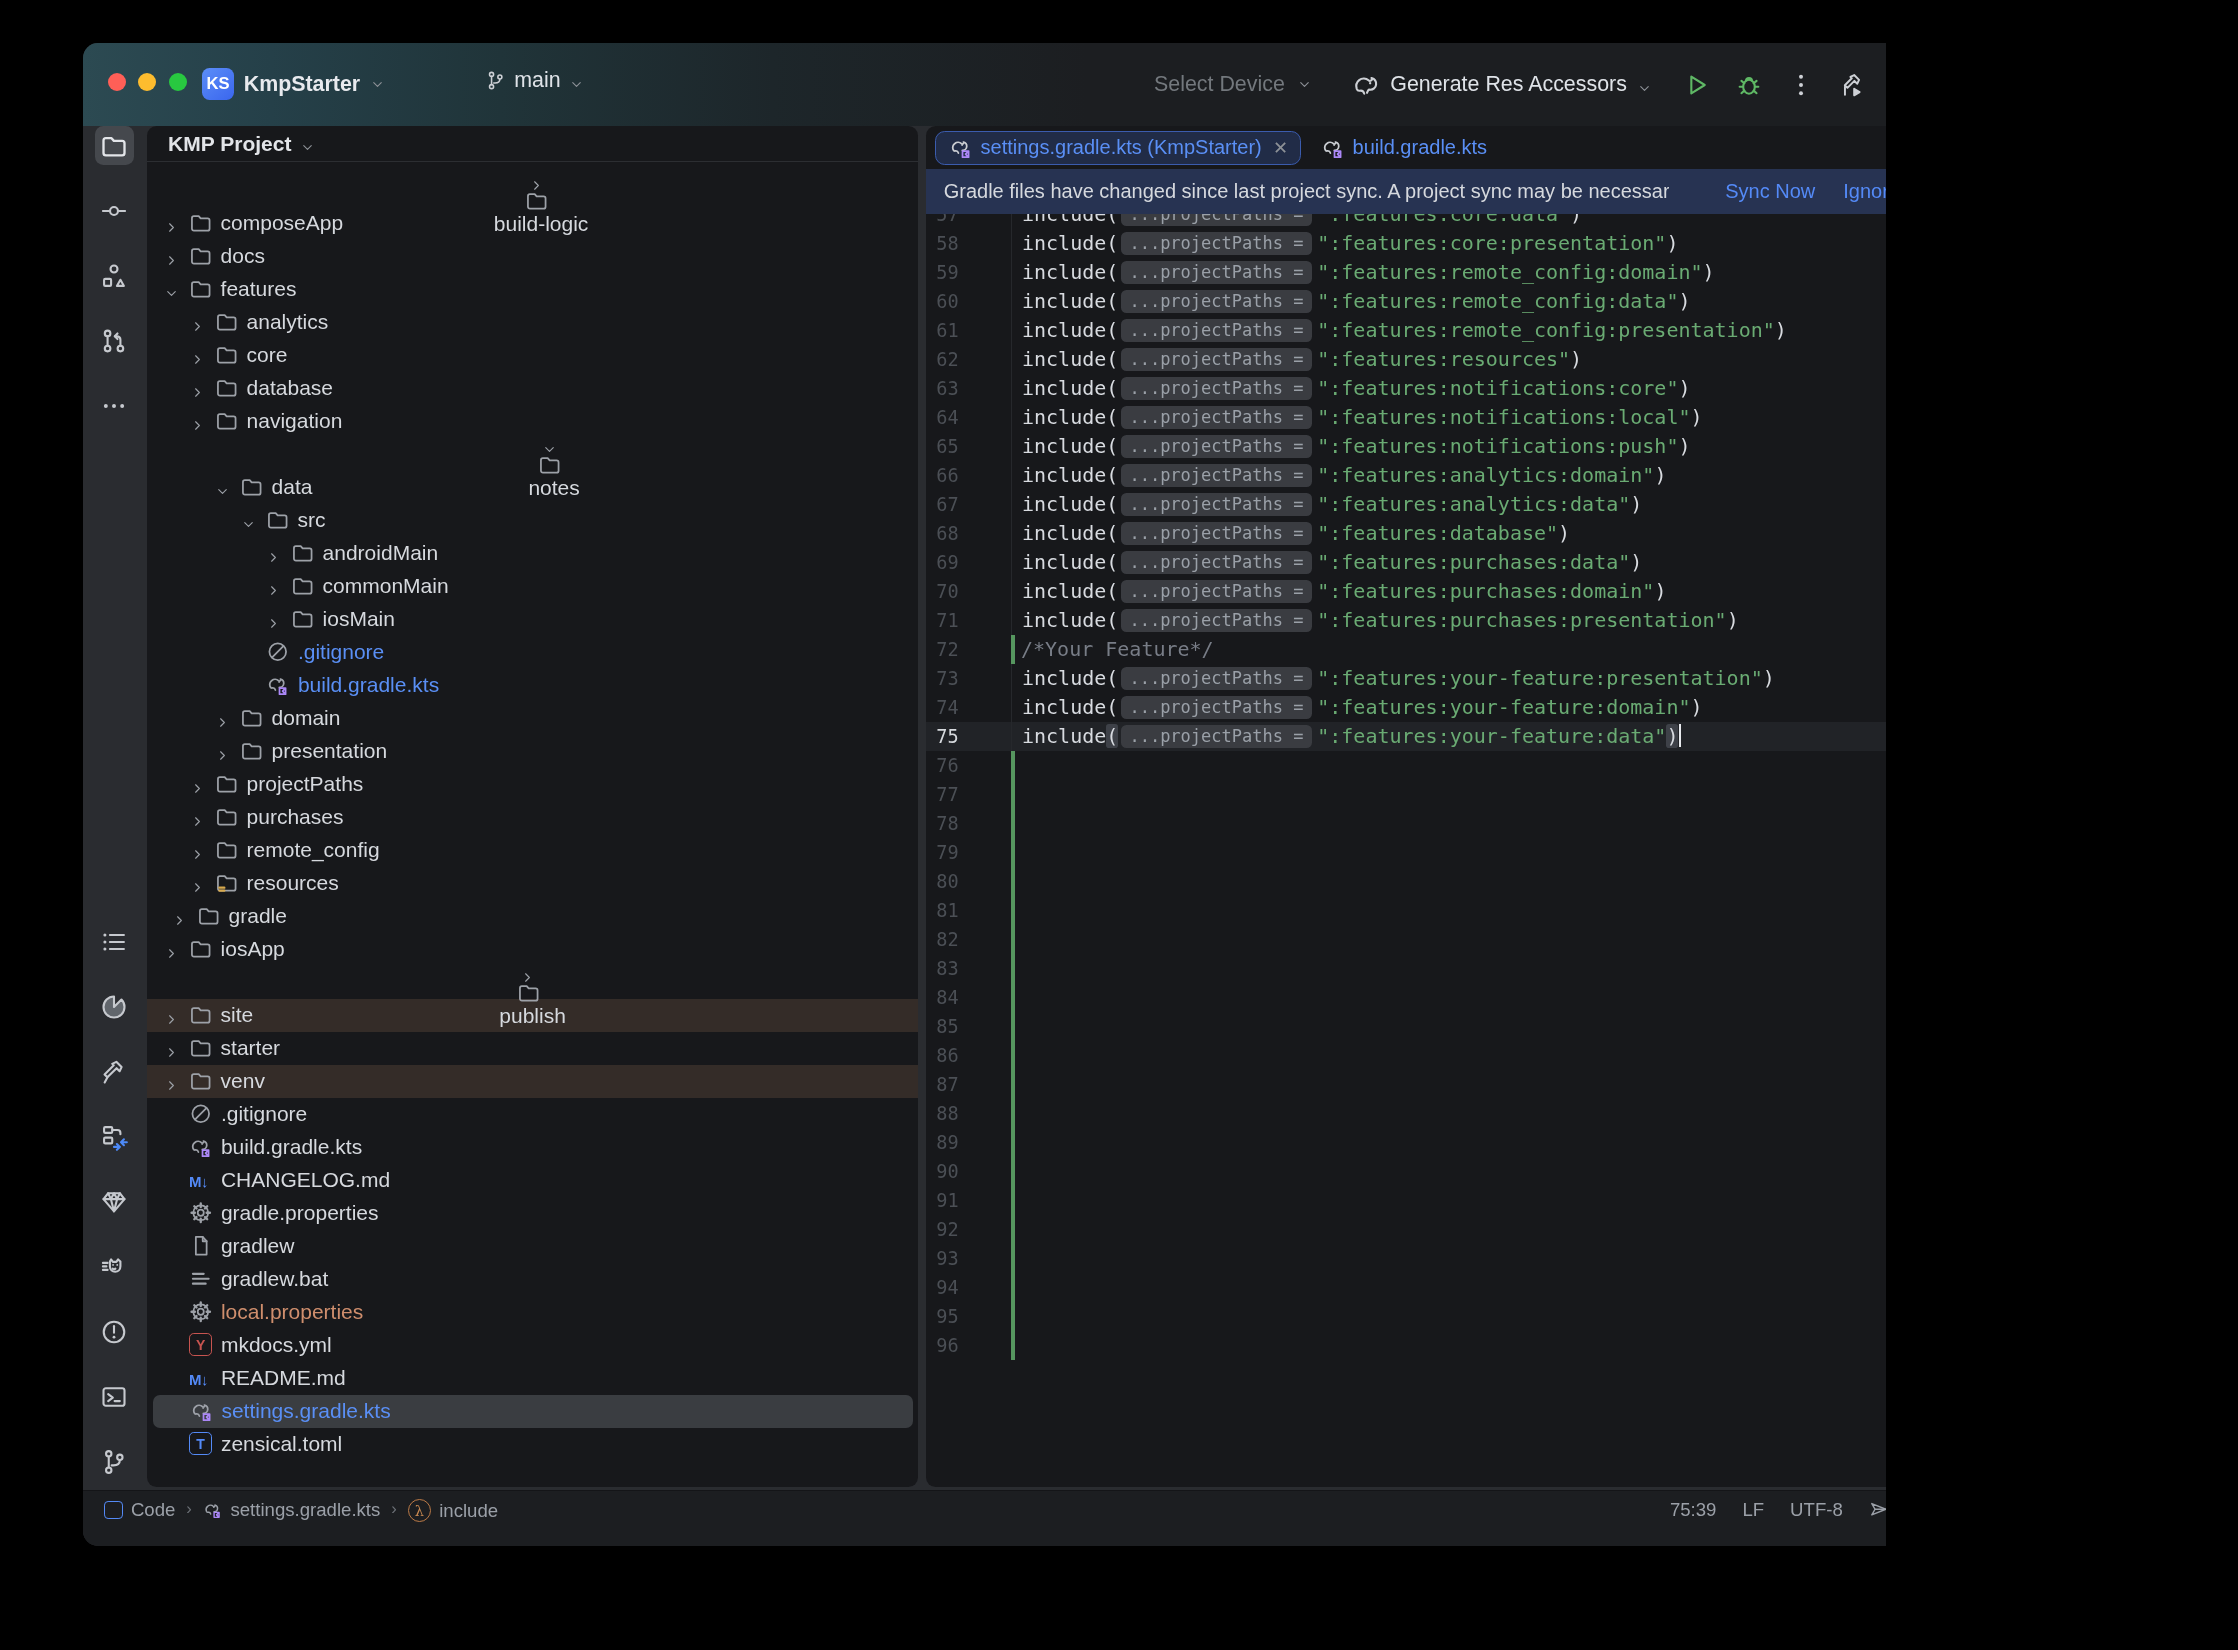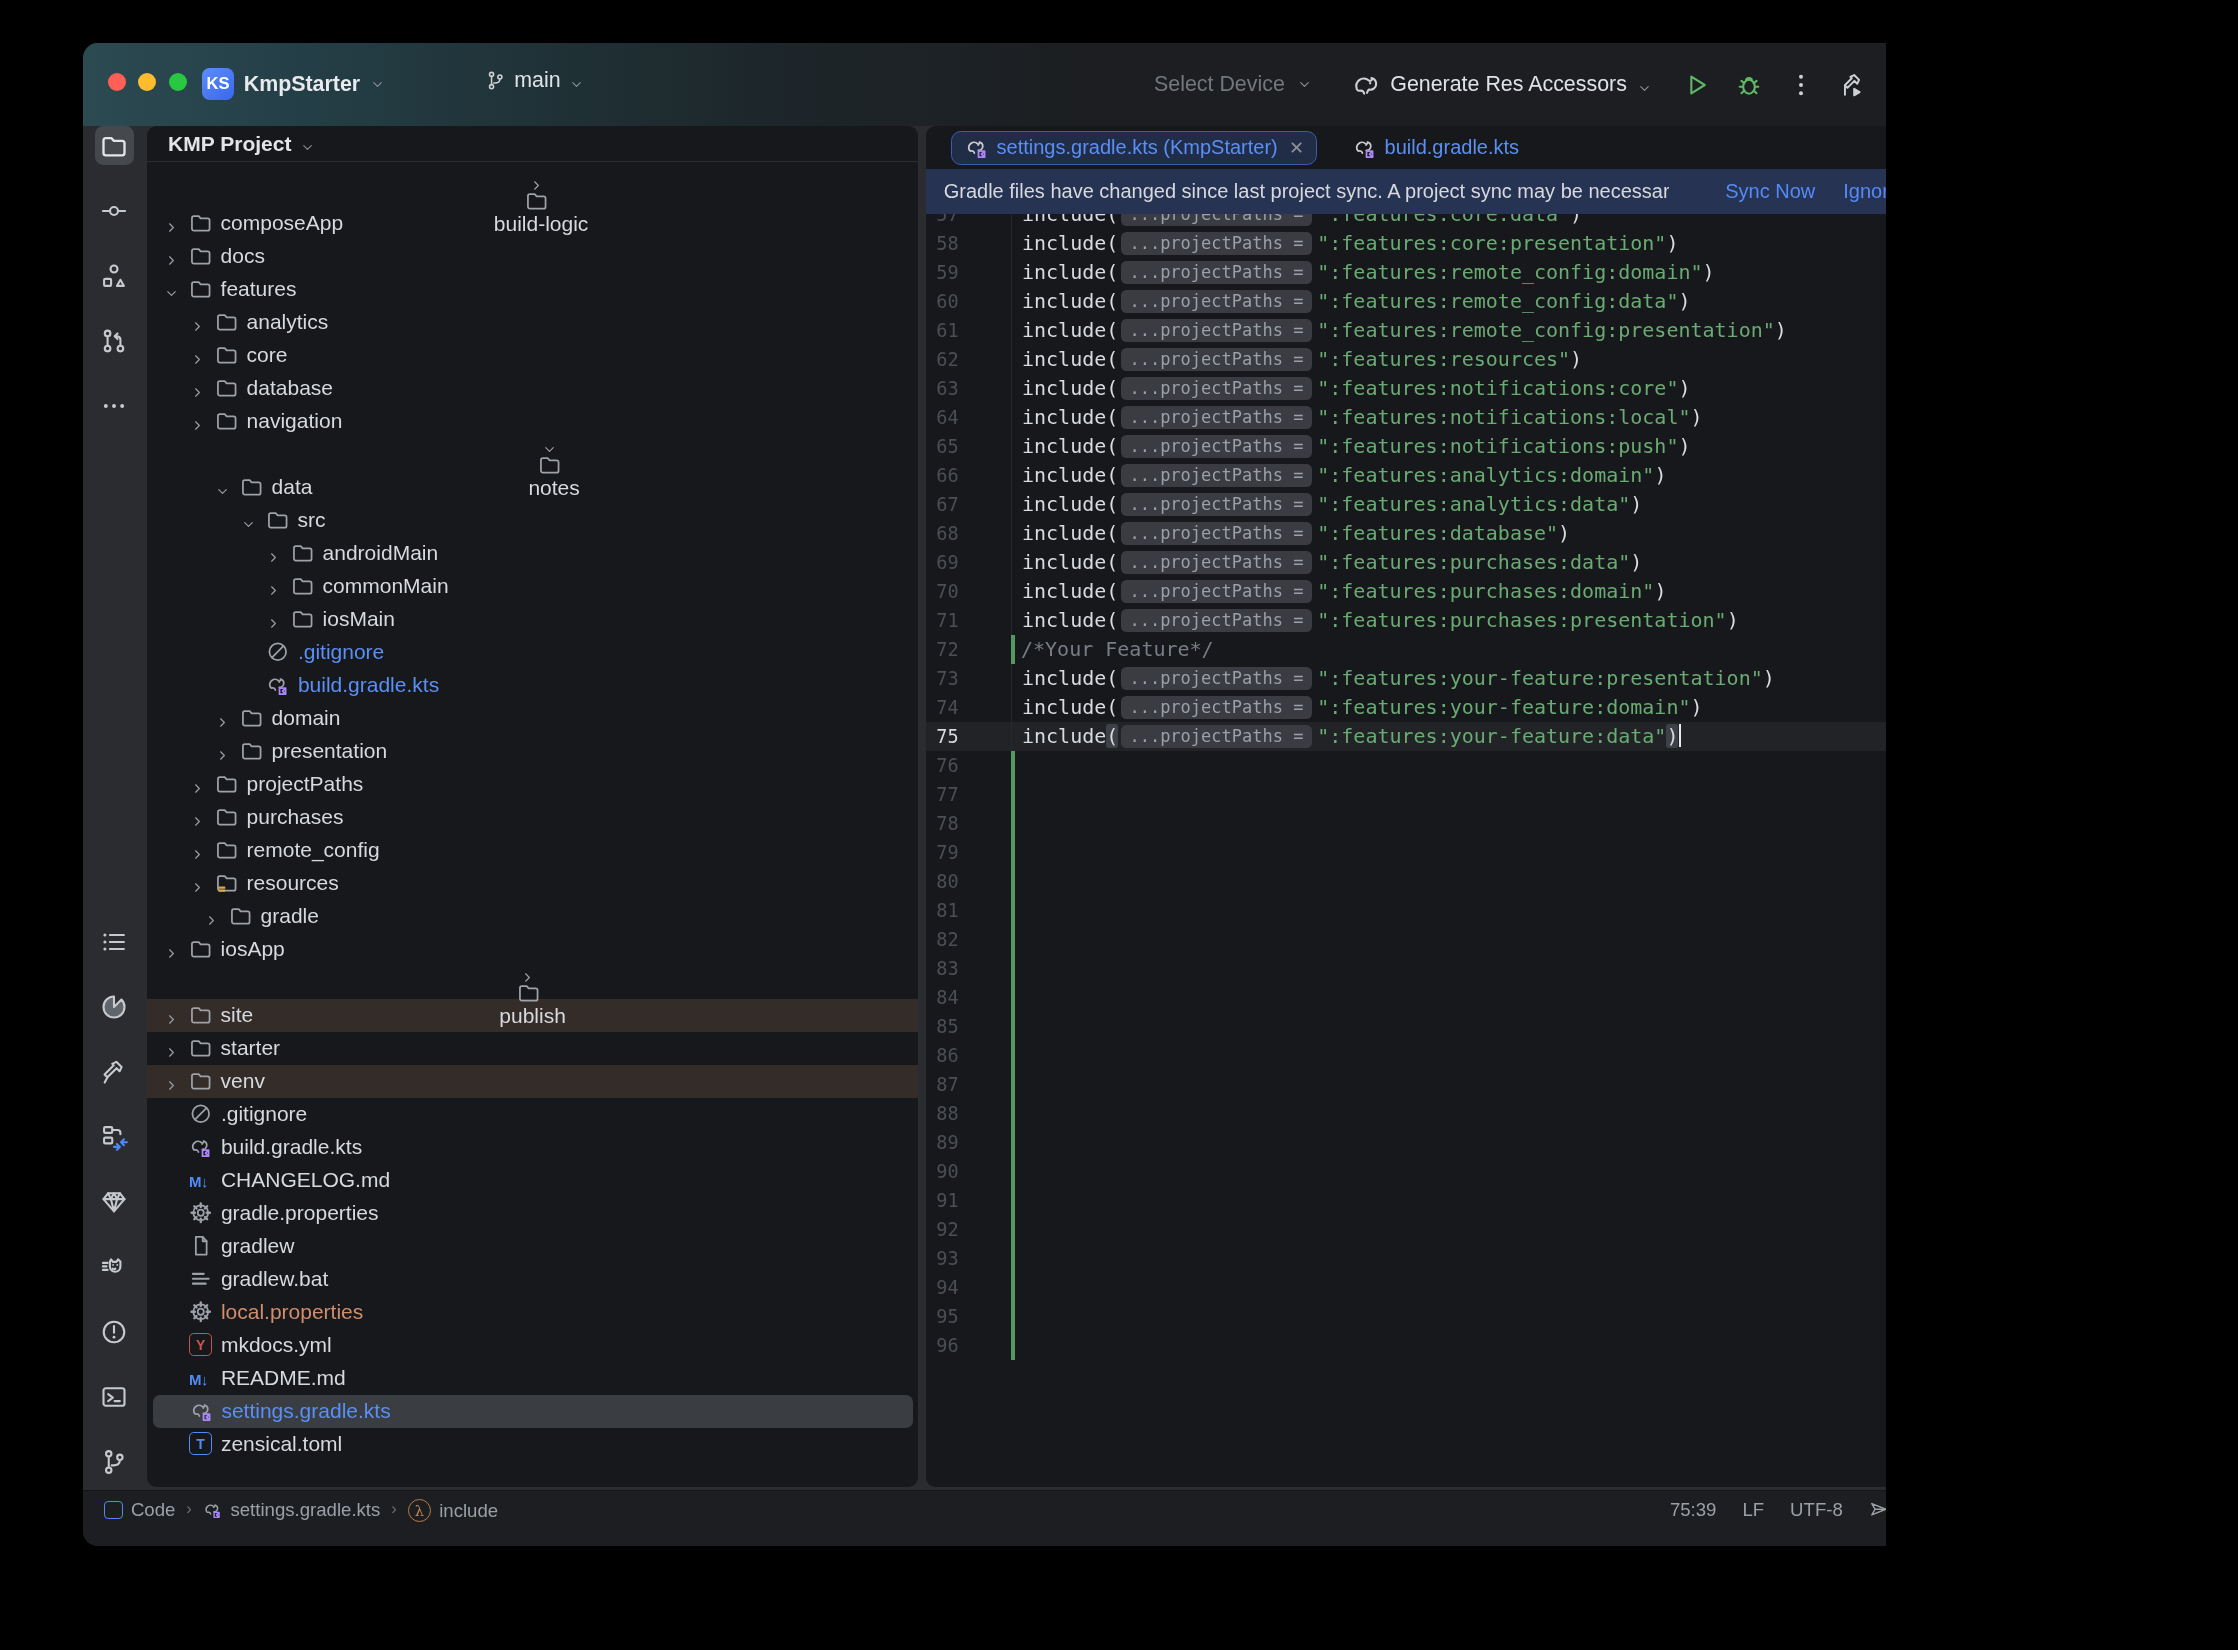--- a/index.html
+++ b/index.html
@@ -54,21 +54,21 @@
   .mdic{font-size:15px;font-weight:700;color:#548af7;width:23.5px;display:inline-block;letter-spacing:-0.7px;}
   .badgeic{width:21px;height:21px;border-radius:4.8px;border:1.7px solid #c75450;color:#c75450;
            font-size:14px;font-weight:700;display:flex;align-items:center;justify-content:center;margin:0 2.8px 0 0;}
   .badgeic.blue{border-color:#548af7;color:#548af7;}
 
   
   .editor{flex:0 0 auto;width:1177px;margin:0 0 2.8px 7.6px;background:#17181b;border-radius:9.7px;
           display:flex;flex-direction:column;overflow:hidden;}
   .tabs{height:43px;flex:0 0 auto;display:flex;align-items:center;gap:7px;padding-left:9.7px;}
   .tab{height:32px;display:flex;align-items:center;gap:8.3px;padding:0 12.4px;border-radius:9.7px;
-       font-size:20px;color:#5a8ff5;margin-left:16px;}
+       font-size:20px;color:#5a8ff5;}
   .tab.active{background:#212c47;border:0.7px solid #3b5cae;}
   .tab .gico{width:23.5px;height:23.5px;color:#c9ccd1;}
   .tclose{color:#8d9197;font-size:18px;margin-left:2.8px;}
   .tabbar-kebab{margin-left:auto;margin-right:16.6px;color:#c6c9ce;width:23.5px;height:23.5px;}
 
   .banner{height:45px;flex:0 0 auto;display:flex;align-items:center;background:#273352;position:relative;z-index:3;
           padding:0 18px;font-size:20px;color:#d6d9de;gap:28px;}
   .banner .msg{white-space:nowrap;overflow:hidden;}
   .blink{color:#548af7;white-space:nowrap;}
   .bico{width:21px;height:21px;color:#aeb3bb;flex:0 0 auto;}
@@ -500,21 +500,21 @@
             <div class="trow" style="padding-left: 43px;">
               <span class="tchev"><svg viewBox="0 0 24 24" fill="none" stroke="currentColor" stroke-width="1.8" stroke-linecap="round" stroke-linejoin="round" width="100%" height="100%">
                   <path d="M9 6l6 6-6 6"></path>
                 </svg></span>
               <span class="tico"><svg viewBox="0 0 24 24" fill="none" stroke="currentColor" stroke-width="1.8" stroke-linecap="round" stroke-linejoin="round" width="100%" height="100%">
                   <path d="M3 7.3c0-1.1.9-2 2-2h4.9l2 2.3H19c1.1 0 2 .9 2 2v8.4c0 1.1-.9 2-2 2H5c-1.1 0-2-.9-2-2z"></path>
                   <path d="M4.5 17h5M4.5 20h5" stroke="#d8a94e" stroke-width="2.4"></path>
                 </svg></span>
               <span class="tlabel">resources</span>
             </div>
-            <div class="trow" style="padding-left: 25px; margin-left: 32px;">
+            <div class="trow" style="padding-left: 25px;">
               <span class="tchev"><svg viewBox="0 0 24 24" fill="none" stroke="currentColor" stroke-width="1.8" stroke-linecap="round" stroke-linejoin="round" width="100%" height="100%">
                   <path d="M9 6l6 6-6 6"></path>
                 </svg></span>
               <span class="tico"><svg viewBox="0 0 24 24" fill="none" stroke="currentColor" stroke-width="1.8" stroke-linecap="round" stroke-linejoin="round" width="100%" height="100%">
                   <path d="M3 7.3c0-1.1.9-2 2-2h4.9l2 2.3H19c1.1 0 2 .9 2 2v8.4c0 1.1-.9 2-2 2H5c-1.1 0-2-.9-2-2z"></path>
                 </svg></span>
               <span class="tlabel">gradle</span>
             </div>
             <div class="trow" style="padding-left: 17px;">
               <span class="tchev"><svg viewBox="0 0 24 24" fill="none" stroke="currentColor" stroke-width="1.8" stroke-linecap="round" stroke-linejoin="round" width="100%" height="100%">

